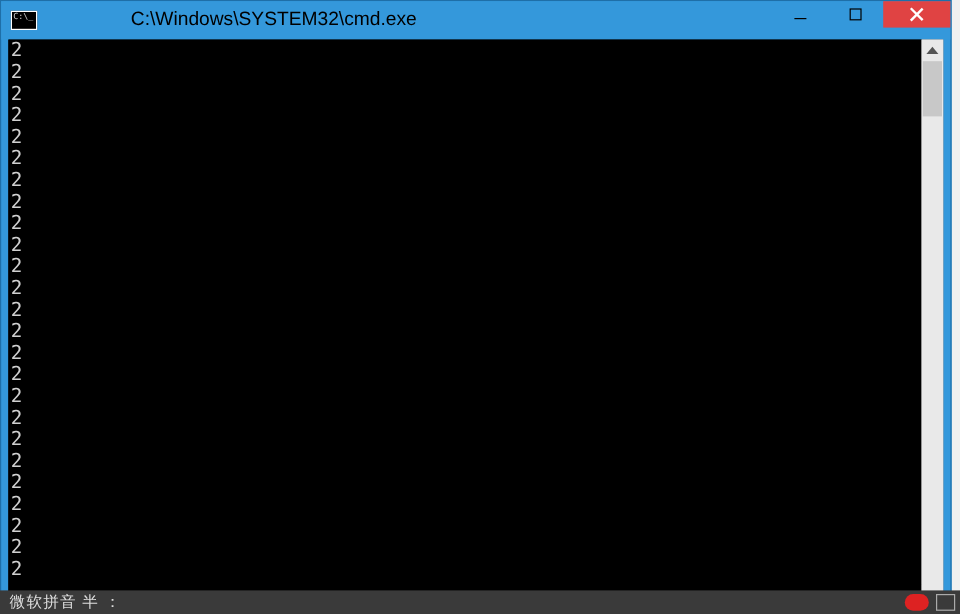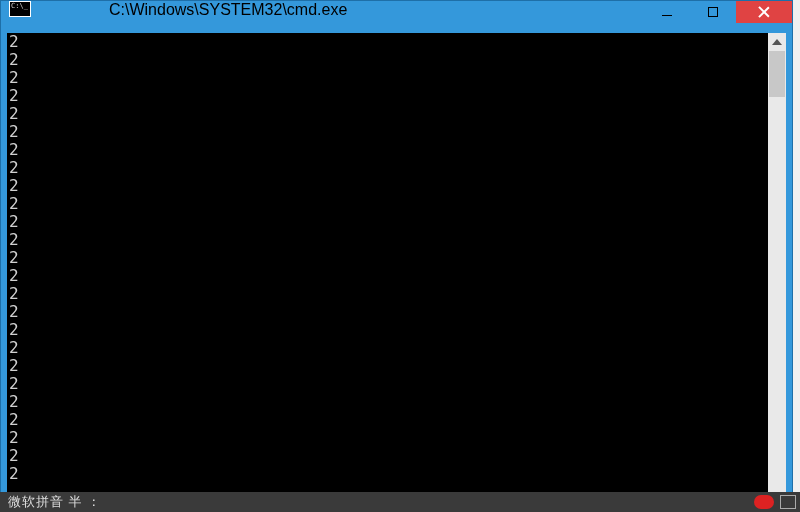--- a/index.html
+++ b/index.html
@@ -7,21 +7,21 @@
 
   .window {
     position: absolute; left: 0; top: 0; width: 793px; height: 512px;
     background: #3498db;
     border: 1px solid #1e6fa8;
     display: flex; flex-direction: column;
   }
 
   
   .titlebar {
-    height: 32px; display: flex; align-items: flex-start;
+    height: 32px; display: flex; align-items: center;
     background: #3498db;
     position: relative;
   }
   .app-icon {
     width: 22px; height: 16px; margin-left: 8px;
     background: #000; position: relative; border: 1px solid #fff;
     display: flex; align-items: flex-start; justify-content: flex-start;
   }
   .app-icon::after {
     content: "C:\\_"; color: #ccc; font: 7px/7px monospace; position: absolute; left: 1px; top: 1px;

